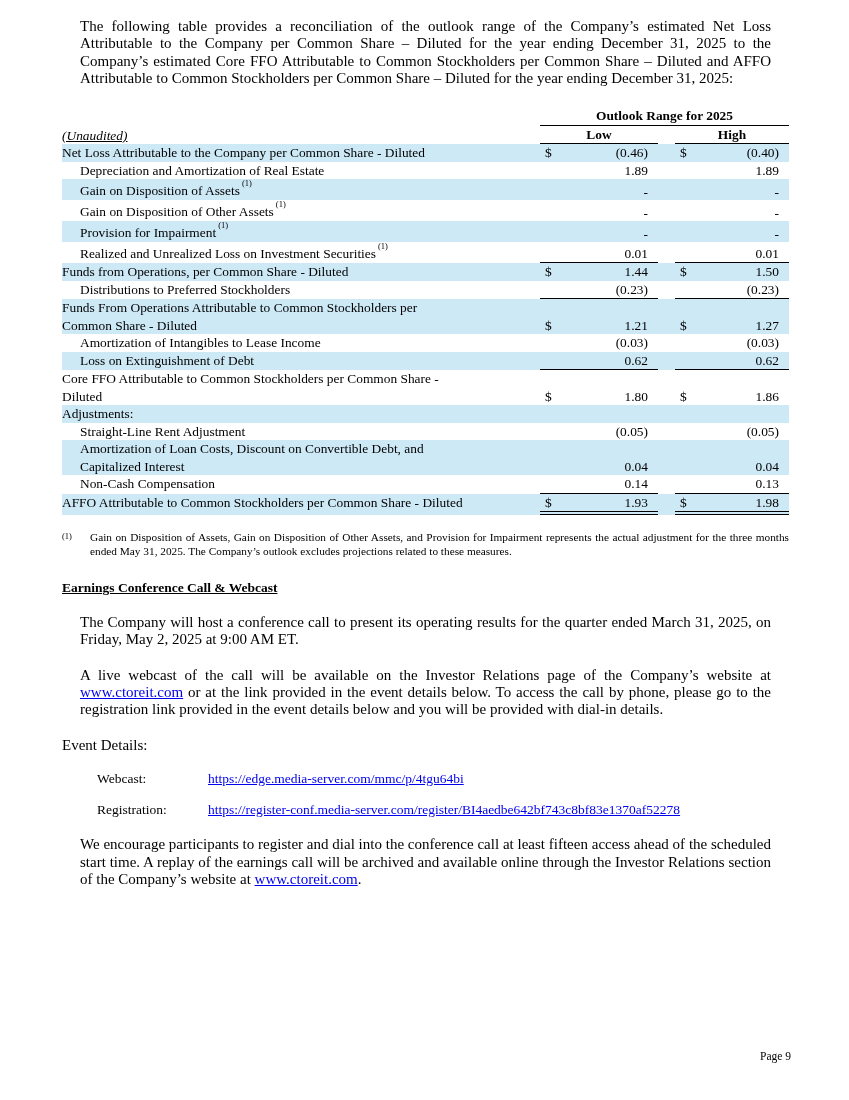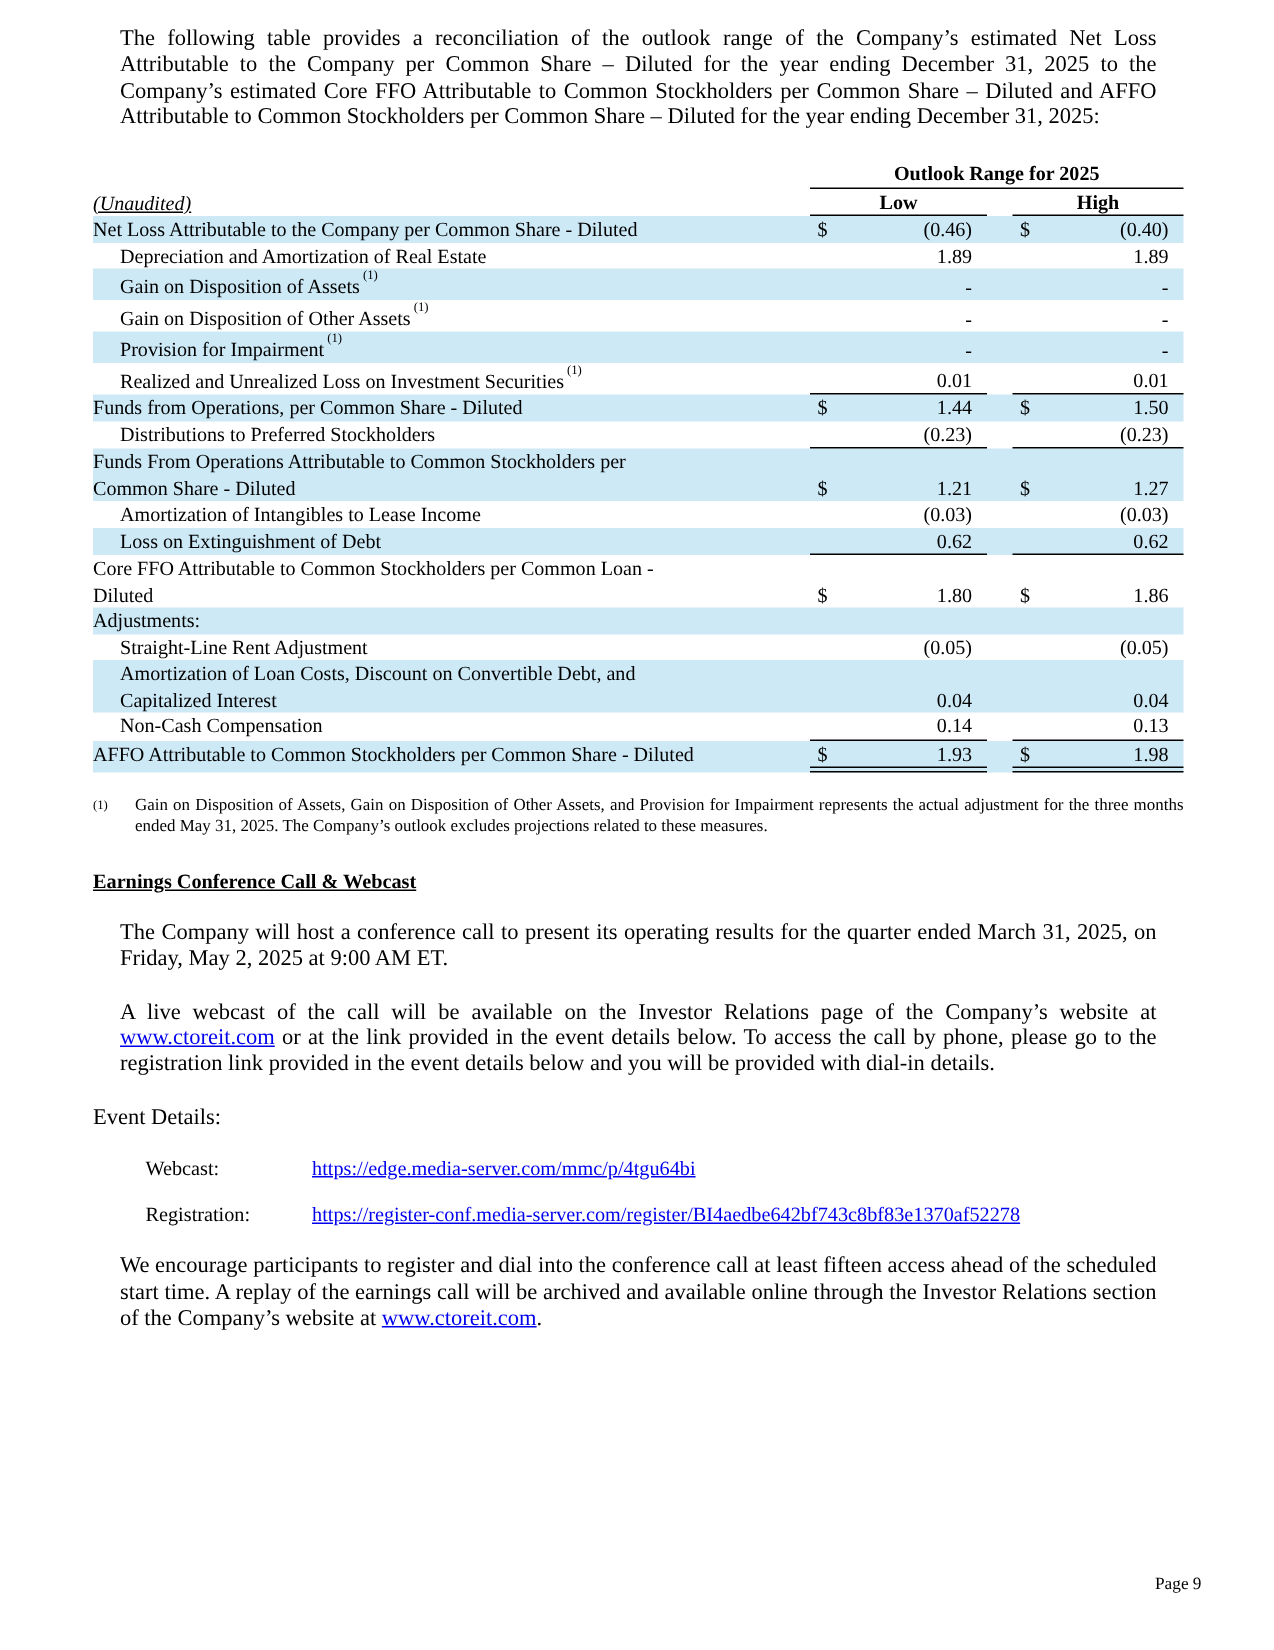--- a/index.html
+++ b/index.html
@@ -49,21 +49,21 @@
   .para1 { margin-top:20px; }
   .para2 { margin-top:18px; }
   .para3 { margin-top:26px; }
   .event-label { margin-top:18px; font-size:15px; line-height:17.3px; }
   .event-row { display:flex; font-size:13.5px; line-height:17.3px; }
   .event-row.first { margin-top:16px; }
   .event-row.second { margin-top:14px; }
   .event-key { width:111px; flex:none; padding-left:35px; }
   a.doclink { color:#0000EE; text-decoration:underline; }
 
-  .page-number { position:absolute; right:48px; top:1050px; font-size:11.5px; }
+  .page-number { position:absolute; right:58px; top:1050px; font-size:11.5px; }
 </style>
 </head>
 <body>
 
 <div class="page">
   <div class="content">
 
     <p class="body intro">The following table provides a reconciliation of the outlook range of the Company’s estimated Net Loss Attributable to the Company per Common Share – Diluted for the year ending December 31, 2025 to the Company’s estimated Core FFO Attributable to Common Stockholders per Common Share – Diluted and AFFO Attributable to Common Stockholders per Common Share – Diluted for the year ending December 31, 2025:</p>
 
     <div class="fintable">
@@ -239,21 +239,21 @@
             </div>
     <div class="tspacer"></div>
     <div class="tval high rule-single">
               <span class="dollar"></span>
               <span class="num">0.62</span>
             </div>
   </div>
 
   <div class="trow">
     <div class="tlabel">
-              <div>Core FFO Attributable to Common Stockholders per Common Loan -</div>
+              <div>Core FFO Attributable to Common Stockholders per Common Share -</div>
               <div>Diluted</div>
             </div>
     <div class="tval low">
               <span class="dollar">$</span>
               <span class="num">1.80</span>
             </div>
     <div class="tspacer"></div>
     <div class="tval high">
               <span class="dollar">$</span>
               <span class="num">1.86</span>

